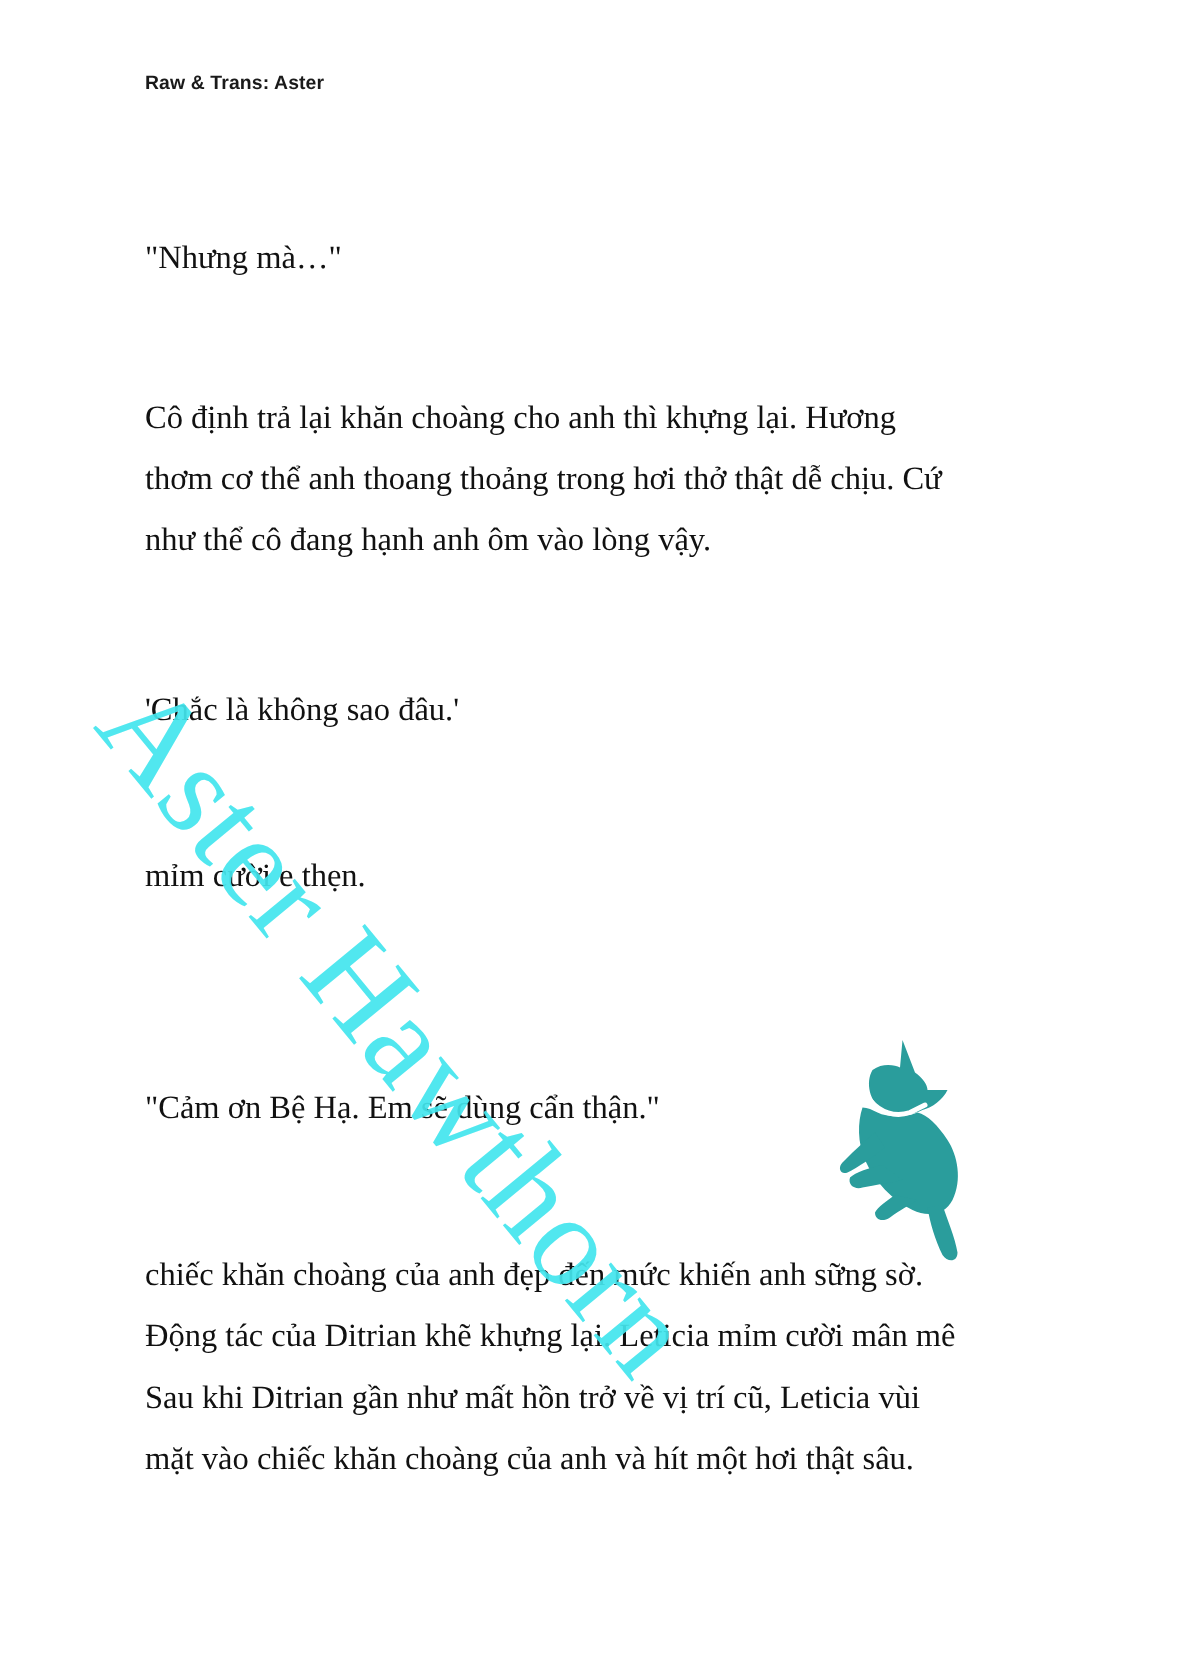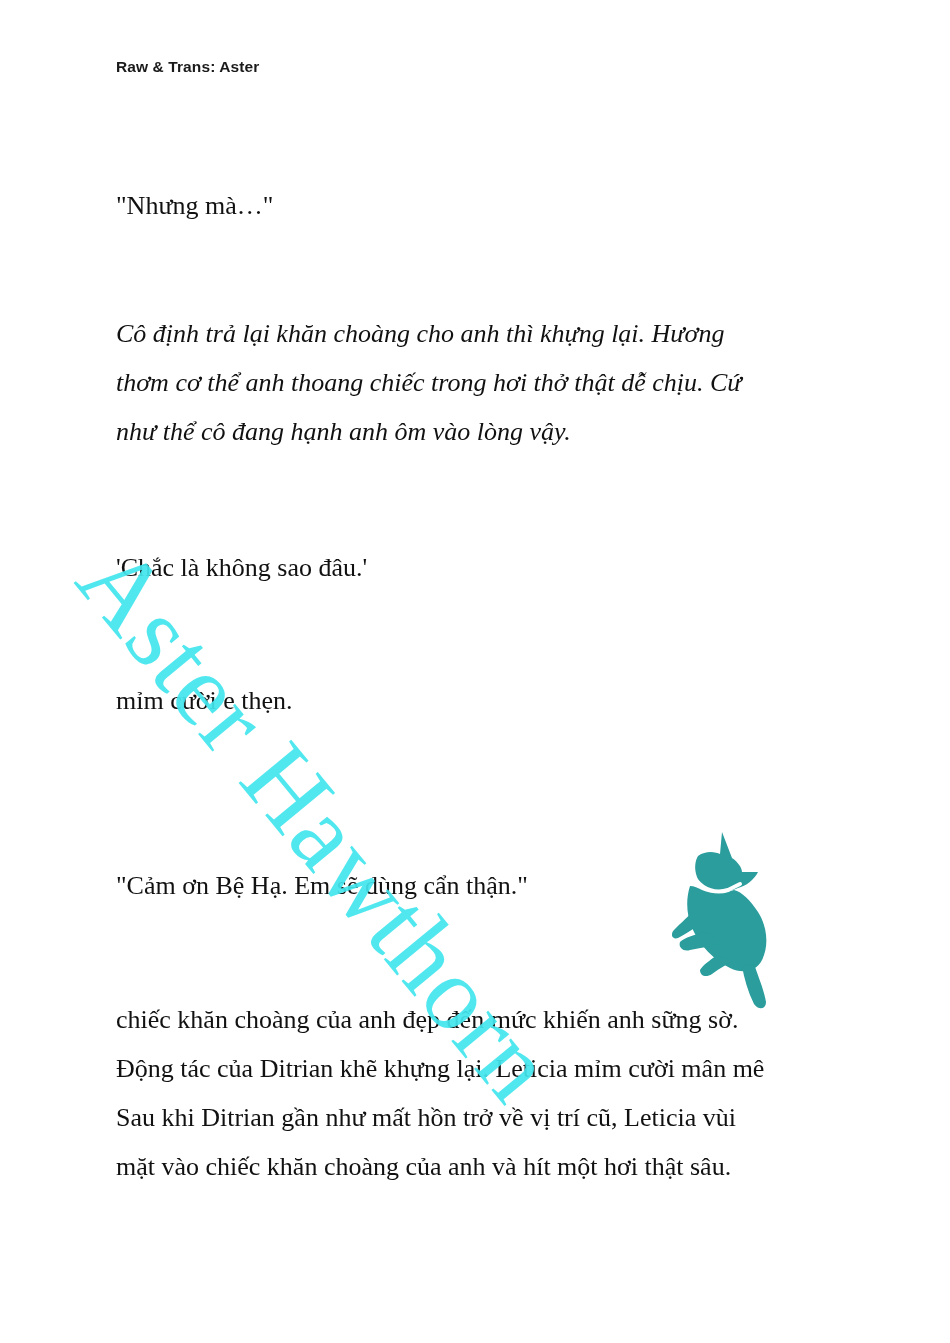--- a/index.html
+++ b/index.html
@@ -61,23 +61,23 @@
   </style>
 </head>
 <body>
 
 <div class="header-credit">Raw &amp; Trans: Aster</div>
 
 <div class="body-text text-layer" style="top:181px;">
   <span class="line">"Nhưng mà…"</span>
 </div>
 
-<div class="body-text text-layer" style="top:309px;font-style:italic;">
+<div class="body-text text-layer" style="top:309px;">
   <span class="line">Cô định trả lại khăn choàng cho anh thì khựng lại. Hương</span>
-  <span class="line">thơm cơ thể anh thoang chiếc trong hơi thở thật dễ chịu. Cứ</span>
+  <span class="line">thơm cơ thể anh thoang thoảng trong hơi thở thật dễ chịu. Cứ</span>
   <span class="line">như thể cô đang hạnh anh ôm vào lòng vậy.</span>
 </div>
 
 <div class="body-text text-layer" style="top:543px;">
   <span class="line">'Chắc là không sao đâu.'</span>
 </div>
 
 <div class="body-text text-layer" style="top:676px;">
   <span class="line">mỉm cười e thẹn.</span>
 </div>

